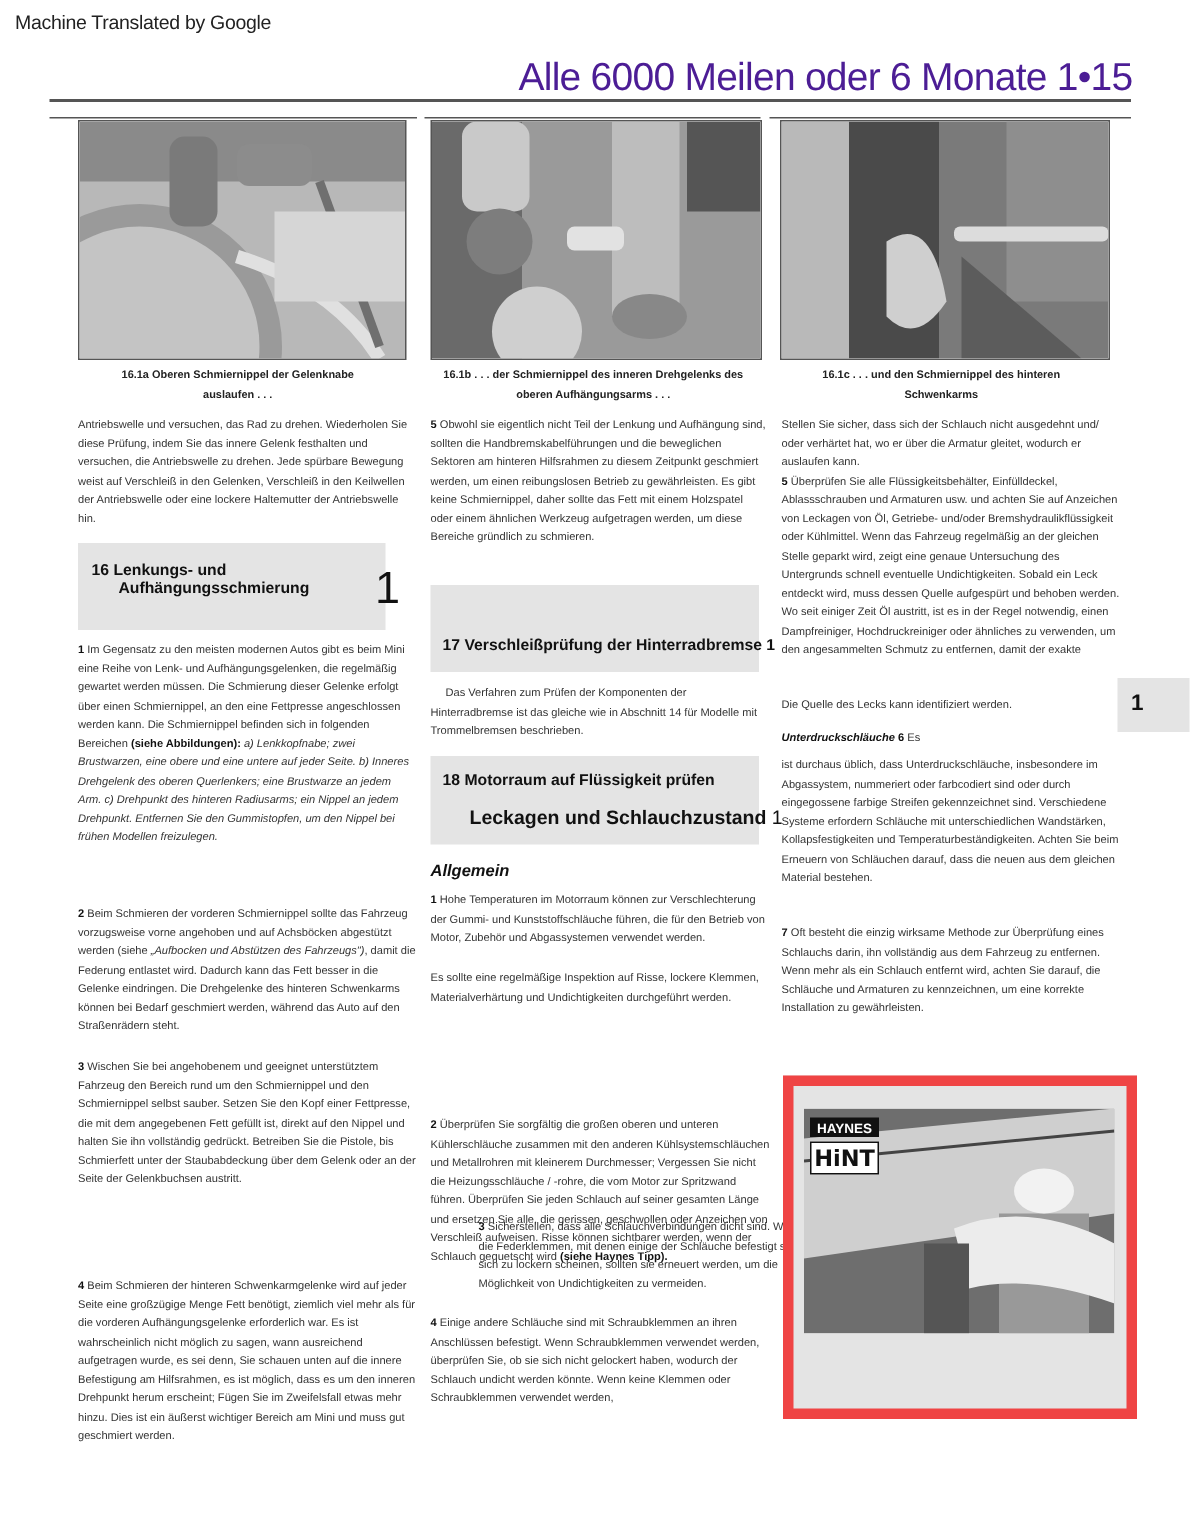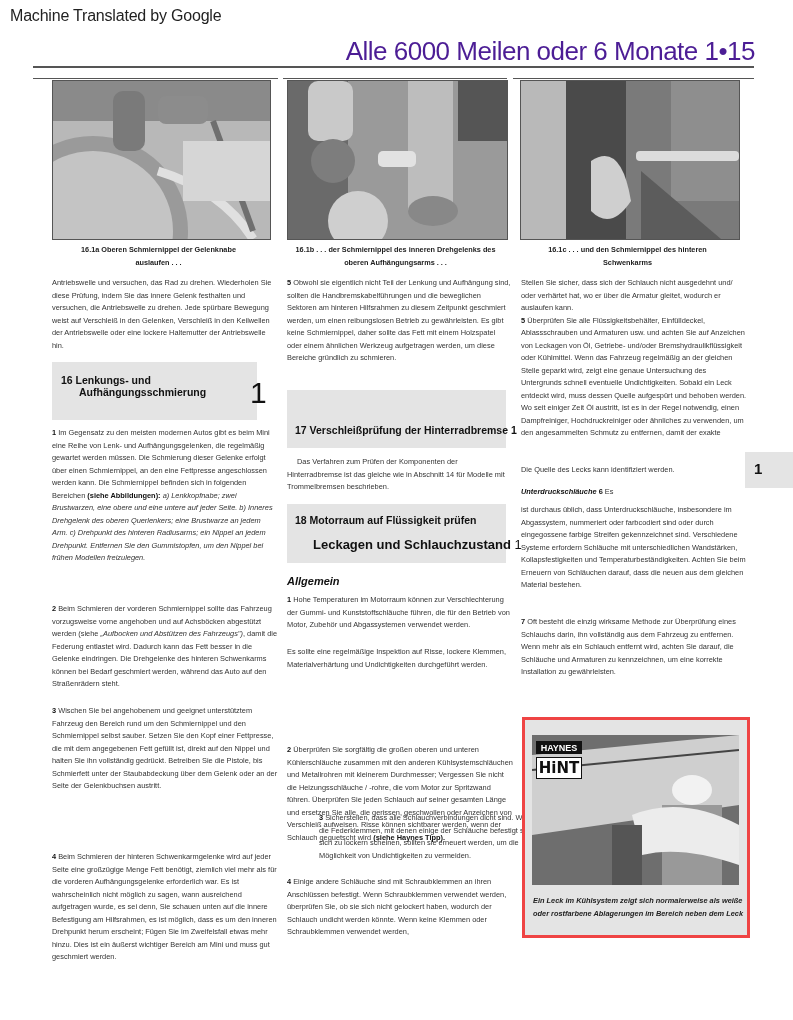--- a/index.html
+++ b/index.html
@@ -1,32 +1,32 @@
 <!DOCTYPE html>
 <html><head>
 <meta charset="utf-8">
 <style>
   html,body{margin:0;padding:0;background:#fff;}
   body{width:793px;height:1020px;position:relative;overflow:hidden;font-family:"Liberation Sans",sans-serif;color:#222;}
-  .mt{position:absolute;left:10px;top:7px;font-size:16px;color:#222;letter-spacing:-0.2px;}
+  .mt{position:absolute;left:10px;top:7px;font-size:13px;color:#222;letter-spacing:-0.2px;}
   .ptitle{position:absolute;right:38px;top:36px;font-size:26px;color:#4c1d95;letter-spacing:-0.5px;}
   .hrule{position:absolute;left:33px;width:721px;top:66px;height:2px;background:#555;}
   .colrule{position:absolute;top:78px;height:1px;background:#555;}
   .photo{position:absolute;top:80px;height:158px;border:1px solid #555;overflow:hidden;}
   .caption{position:absolute;font-size:7.3px;font-weight:bold;text-align:center;line-height:13px;color:#222;}
   .txt{position:absolute;font-size:7.4px;line-height:12.5px;color:#333;}
   .txt p{margin:0 0 5px 0;}
   .txt b{color:#111;}
   .txt i{font-style:italic;}
   .secbox{position:absolute;background:#e4e4e4;}
   .sectitle{position:absolute;font-weight:bold;color:#111;}
   .allg{position:absolute;font-size:11px;font-weight:bold;font-style:italic;color:#111;}
   .tab{position:absolute;left:745px;top:452px;width:48px;height:36px;background:#e4e4e4;}
   .tabnum{position:absolute;left:9px;top:8px;font-size:15px;font-weight:bold;color:#111;}
-  .hint{position:absolute;left:522px;top:717px;width:222px;height:215px;background:#e4e4e4;border:3px solid #ef4444;}
+  .hint{position:absolute;left:522px;top:717px;width:222px;height:215px;background:#e4e4e4;border:7px solid #ef4444;}
   .hintphoto{position:absolute;left:7px;top:15px;width:207px;height:150px;overflow:hidden;}
   .haynes{position:absolute;left:4px;top:6px;width:46px;background:#111;color:#fff;font-size:9px;font-weight:bold;text-align:center;padding:2px 0 1px 0;}
   .hintword{position:absolute;left:4px;top:22px;width:44px;height:20px;background:#fff;border:1px solid #111;color:#111;font-size:15px;font-weight:bold;text-align:center;line-height:20px;font-family:"DejaVu Sans",sans-serif;}
   .hintcap{position:absolute;left:8px;top:174px;width:210px;font-size:7.4px;font-weight:bold;font-style:italic;line-height:13px;color:#222;}
 </style>
 </head>
 <body>
 
 <div class="mt">Machine Translated by Google</div>
 <div class="ptitle">Alle 6000 Meilen oder 6 Monate 1•15</div>
@@ -172,18 +172,17 @@
       <path d="M0 20 L207 0 L207 70 L0 100 Z" fill="#cfcfcf"></path>
       <path d="M0 35 L207 15" stroke="#444" stroke-width="2"></path>
       <rect x="130" y="70" width="60" height="80" fill="#999"></rect>
       <path d="M100 80 Q150 60 207 90 L207 130 Q150 110 110 120 Z" fill="#ececec"></path>
       <ellipse cx="160" cy="55" rx="20" ry="15" fill="#f2f2f2"></ellipse>
       <rect x="80" y="90" width="30" height="60" fill="#555"></rect>
     </svg>
     <div class="haynes">HAYNES</div>
     <div class="hintword">HiNT</div>
   </div>
-  <div class="hintcap">Ein Leck im Kühlsystem zeigt sich normalerweise als weiße oder rostfarbene Ablagerungen im Bereich neben dem Leck</div>
 </div>
 
 <div class="tab">
   <div class="tabnum">1</div>
 </div>
 
 </body></html>

